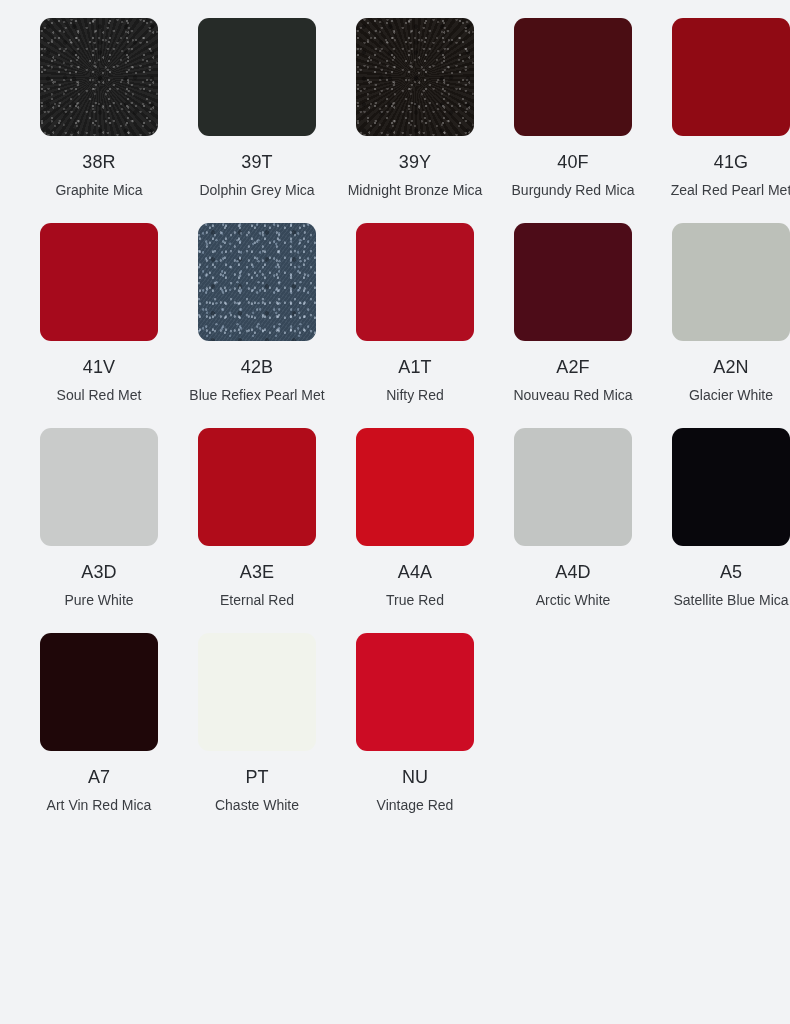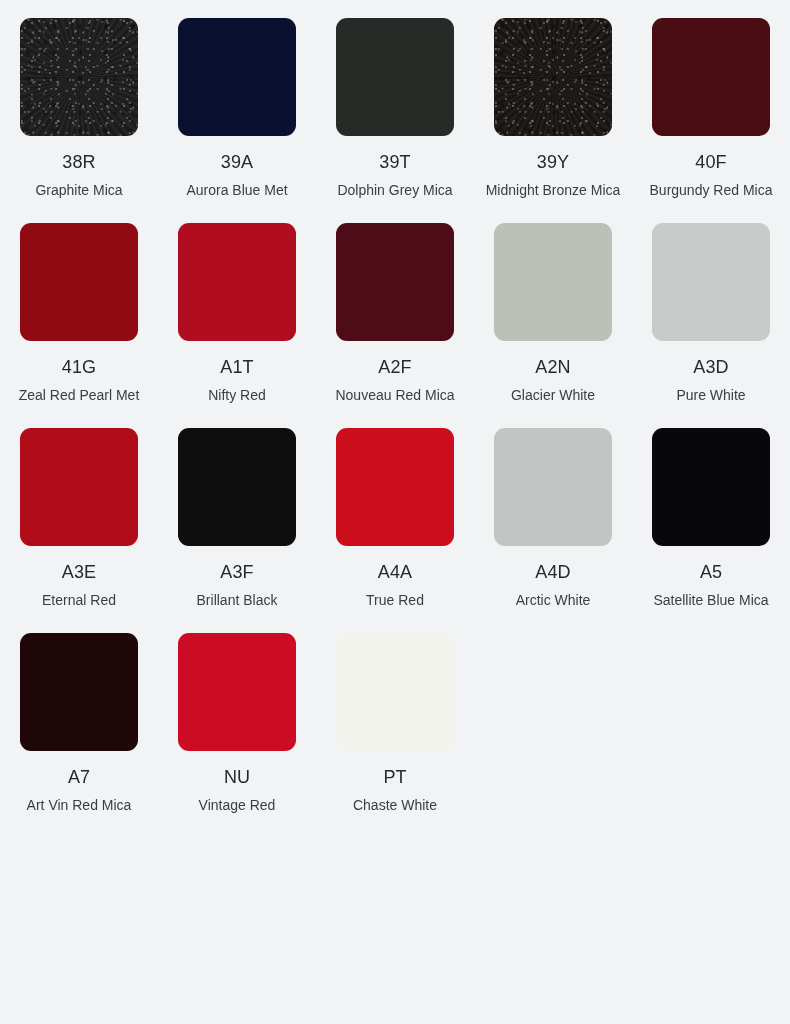--- a/index.html
+++ b/index.html
@@ -16,20 +16,21 @@
     overflow: hidden;
   }
 
   #swatch-grid {
     display: grid;
     grid-template-columns: repeat(5, 158px);
     grid-template-rows: repeat(5, 205px);
     width: 790px;
     height: 737px;
     box-sizing: border-box;
+    padding-left: 20px;
   }
 
   .swatch-cell {
     display: flex;
     flex-direction: column;
     align-items: center;
     justify-content: flex-start;
     padding-top: 18px;
     box-sizing: border-box;
   }
@@ -124,45 +125,50 @@
 </head>
 <body style="background: rgb(242, 243, 245);">
 
 <div id="swatch-grid">
     <div class="swatch-cell">
       <div class="chip tex-coarse" style="background: rgb(29, 29, 29);"></div>
       <div class="code">38R</div>
       <div class="name">Graphite Mica</div>
     </div>
     <div class="swatch-cell">
-      <div class="chip" style="background: rgb(10, 16, 48);"></div>
-      <div class="code">39A</div>
-      <div class="name">Aurora Blue Met</div>
-    </div>
-    <div class="swatch-cell">
       <div class="chip" style="background: rgb(38, 43, 40);"></div>
       <div class="code">39T</div>
       <div class="name">Dolphin Grey Mica</div>
     </div>
     <div class="swatch-cell">
       <div class="chip tex-coarse" style="background: rgb(26, 21, 18);"></div>
       <div class="code">39Y</div>
       <div class="name">Midnight Bronze Mica</div>
     </div>
     <div class="swatch-cell">
       <div class="chip" style="background: rgb(74, 13, 19);"></div>
       <div class="code">40F</div>
       <div class="name">Burgundy Red Mica</div>
     </div>
     <div class="swatch-cell">
       <div class="chip" style="background: rgb(144, 10, 20);"></div>
       <div class="code">41G</div>
       <div class="name">Zeal Red Pearl Met</div>
     </div>
     <div class="swatch-cell">
+      <div class="chip" style="background: rgb(166, 10, 28);"></div>
+      <div class="code">41V</div>
+      <div class="name">Soul Red Met</div>
+    </div>
+    <div class="swatch-cell">
+      <div class="chip tex-sparkle" style="background: rgb(58, 76, 94);"></div>
+      <div class="code">42B</div>
+      <div class="name">Blue Refiex Pearl Met</div>
+    </div>
+    <div class="swatch-cell">
       <div class="chip" style="background: rgb(176, 13, 32);"></div>
       <div class="code">A1T</div>
       <div class="name">Nifty Red</div>
     </div>
     <div class="swatch-cell">
       <div class="chip" style="background: rgb(77, 12, 24);"></div>
       <div class="code">A2F</div>
       <div class="name">Nouveau Red Mica</div>
     </div>
     <div class="swatch-cell">
@@ -174,47 +180,42 @@
       <div class="chip" style="background: rgb(201, 203, 202);"></div>
       <div class="code">A3D</div>
       <div class="name">Pure White</div>
     </div>
     <div class="swatch-cell">
       <div class="chip" style="background: rgb(176, 12, 26);"></div>
       <div class="code">A3E</div>
       <div class="name">Eternal Red</div>
     </div>
     <div class="swatch-cell">
-      <div class="chip" style="background: rgb(14, 14, 14);"></div>
-      <div class="code">A3F</div>
-      <div class="name">Brillant Black</div>
-    </div>
-    <div class="swatch-cell">
       <div class="chip" style="background: rgb(204, 13, 28);"></div>
       <div class="code">A4A</div>
       <div class="name">True Red</div>
     </div>
     <div class="swatch-cell">
       <div class="chip" style="background: rgb(194, 197, 195);"></div>
       <div class="code">A4D</div>
       <div class="name">Arctic White</div>
     </div>
     <div class="swatch-cell">
       <div class="chip" style="background: rgb(8, 7, 12);"></div>
       <div class="code">A5</div>
       <div class="name">Satellite Blue Mica</div>
     </div>
     <div class="swatch-cell">
       <div class="chip" style="background: rgb(31, 7, 9);"></div>
       <div class="code">A7</div>
       <div class="name">Art Vin Red Mica</div>
     </div>
     <div class="swatch-cell">
+      <div class="chip" style="background: rgb(241, 243, 236);"></div>
+      <div class="code">PT</div>
+      <div class="name">Chaste White</div>
+    </div>
+    <div class="swatch-cell">
       <div class="chip" style="background: rgb(204, 12, 36);"></div>
       <div class="code">NU</div>
       <div class="name">Vintage Red</div>
     </div>
-    <div class="swatch-cell">
-      <div class="chip" style="background: rgb(241, 243, 236);"></div>
-      <div class="code">PT</div>
-      <div class="name">Chaste White</div>
-    </div>
   </div>
 
 </body></html>

